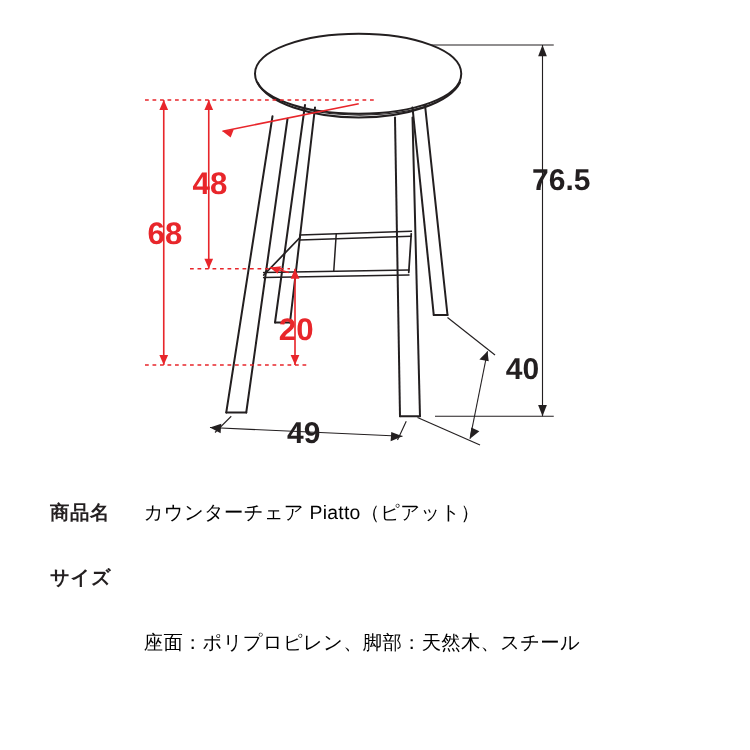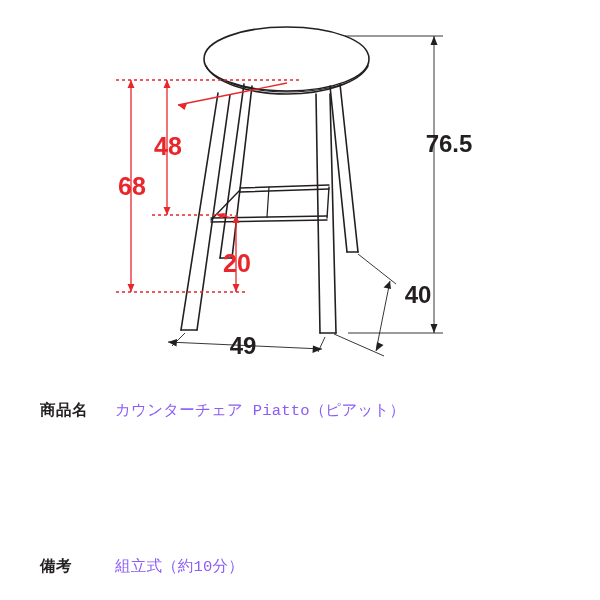--- a/index.html
+++ b/index.html
@@ -25,21 +25,20 @@
     top: 0;
     width: 600px;
     height: 385px;
   }
   #spec-table {
     position: absolute;
     left: 0;
     top: 385px;
     width: 544px;
     height: 215px;
-    font-family: Liberation Mono, monospace;
   }
   .spec-row {
     position: absolute;
     left: 0;
     width: 600px;
     height: 50px;
     display: flex;
     align-items: center;
   }
   .spec-label {
@@ -50,21 +49,21 @@
     font-weight: bold;
     letter-spacing: 0.5px;
     color: #231f20;
     white-space: nowrap;
   }
   .spec-value {
     position: absolute;
     left: 115px;
     font-size: 15.5px;
     font-weight: normal;
-    color: #8b5cf6;
+    color: #000000;
     white-space: nowrap;
     letter-spacing: 0.2px;
     text-align: right;
   }
   .dim-red {
     fill: #e8262b;
     font-weight: bold;
   }
   .dim-black {
     fill: #231f20;
@@ -175,24 +174,22 @@
   </svg>
 
   <div id="spec-table">
 
     <div class="spec-row" style="top:0px;">
       <span class="spec-label">商品名</span>
       <span class="spec-value">カウンターチェア Piatto（ピアット）</span>
     </div>
 
     <div class="spec-row" style="top:52px;">
+      <span class="spec-label">サイズ</span>
     </div>
 
     <div class="spec-row" style="top:104px;">
+      <span class="spec-value">座面：ポリプロピレン、脚部：天然木、スチール</span>
     </div>
 
-    <div class="spec-row" style="top:156px;">
-      <span class="spec-label">備考</span>
-      <span class="spec-value">組立式（約10分）</span>
-    </div>
 
   </div>
 </div>
 
 </body></html>

